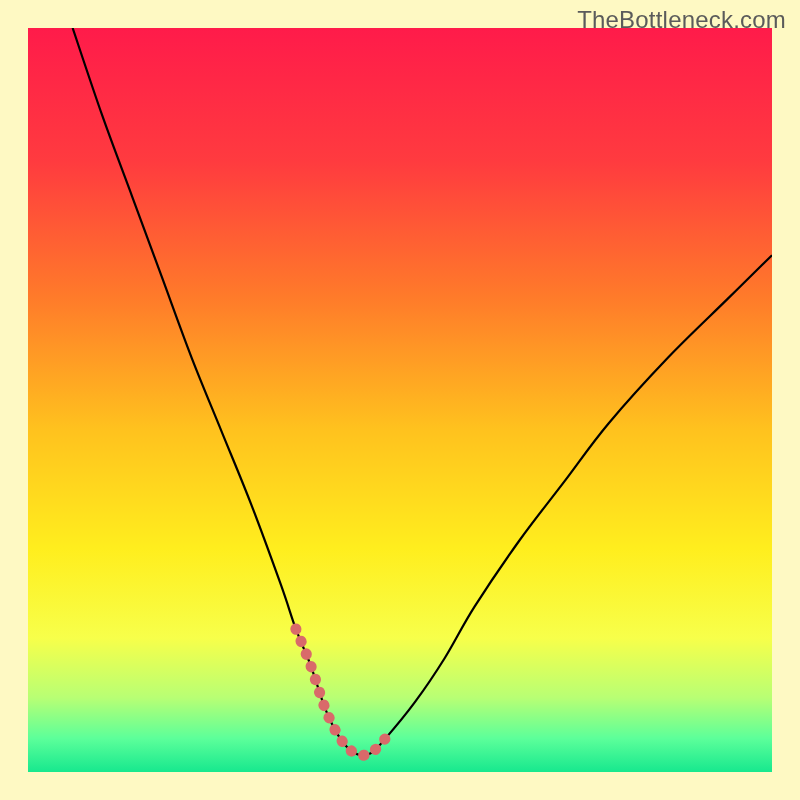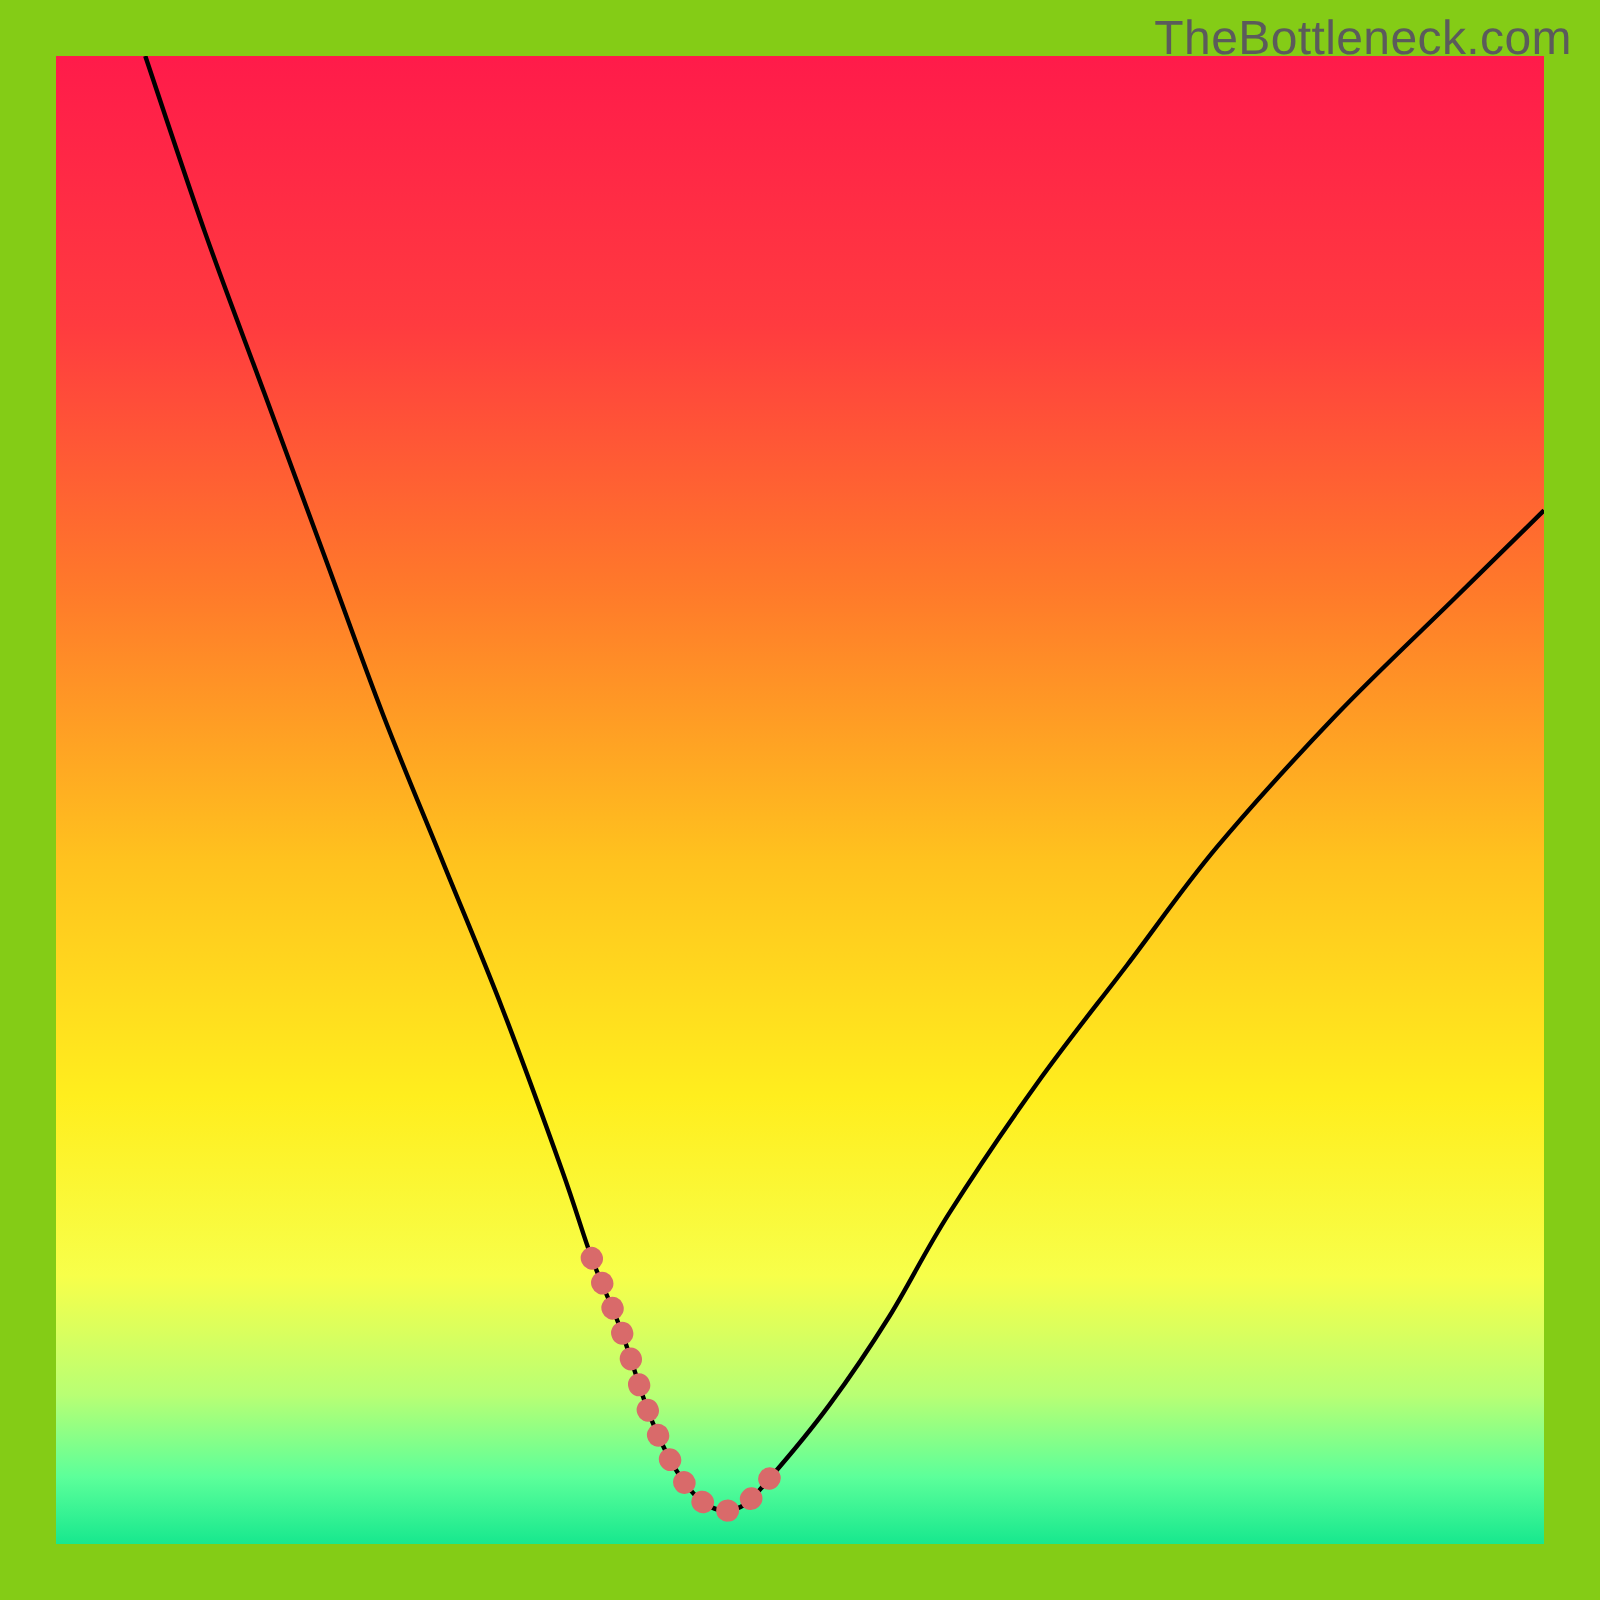--- a/index.html
+++ b/index.html
@@ -8,21 +8,21 @@
     width: 800px;
     height: 800px;
     overflow: hidden;
     background: #000;
     font-family: Arial, Helvetica, sans-serif;
   }
   .frame {
     position: relative;
     width: 800px;
     height: 800px;
-    background: #84cc16;
+    background: #fef9c3;
   }
   .watermark {
     position: absolute;
     top: 6px;
     right: 14px;
     color: #5b5b5b;
     font-size: 24px;
     font-weight: 500;
     letter-spacing: 0.2px;
     z-index: 10;

